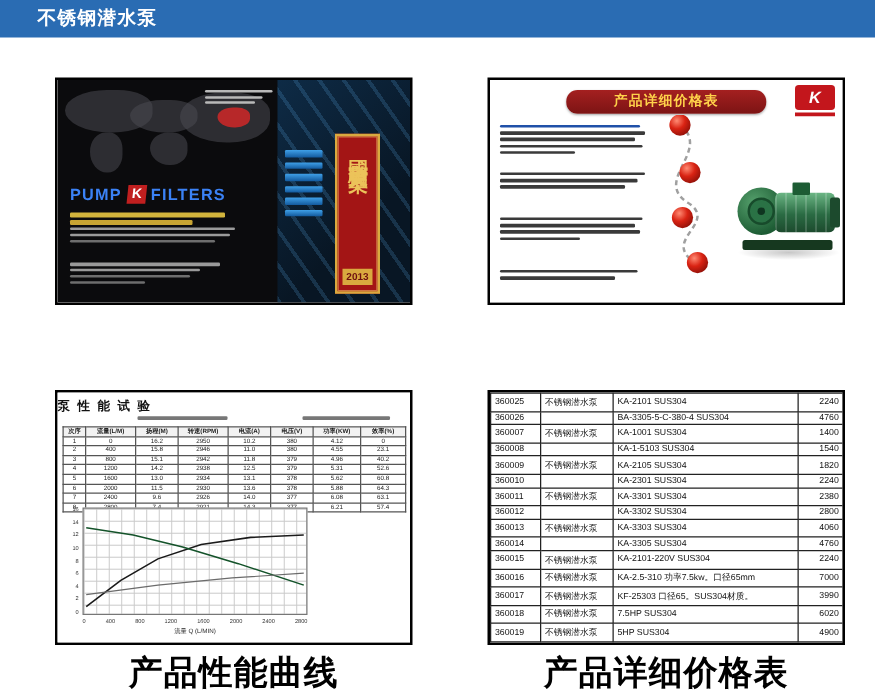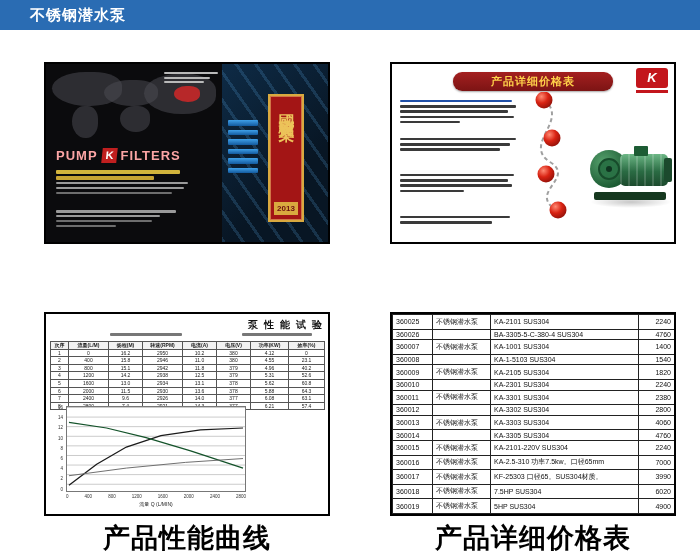--- a/index.html
+++ b/index.html
@@ -28,30 +28,30 @@
   .cover { position:absolute; inset:0; background:#0b0b0d; }
   .blob { position:absolute; background:#4b4b52; opacity:.55; border-radius:48% 40% 45% 52%; }
   .blob.china { background:#c62828; opacity:.9; }
   .cl { display:block; height:2.5px; background:#9a9a9a; margin-bottom:2.4px; border-radius:1px; }
   .cl.y { background:#d2b43c; height:4px; }
   .cl.y2 { background:#c7a433; height:3.2px; }
   .cl.dim { background:#6e6e6e; }
   .slogan { position:absolute; left:118px; top:8px; width:60px; }
   .slogan .cl { background:#b9b9b9; height:2.2px; }
   .brandrow { position:absolute; left:10px; top:84px; display:flex; align-items:center; gap:4px; }
-  .brand { color:#fca5a5; font-size:13px; font-weight:bold; letter-spacing:1px; }
+  .brand { color:#3b82f6; font-size:13px; font-weight:bold; letter-spacing:1px; }
   .kbox { display:inline-block; width:15px; height:15px; background:#c01f1f; color:#fff; font-weight:bold; font-size:11px; line-height:15px; text-align:center; transform:skewX(-6deg); }
   .companylines { position:absolute; left:10px; top:106px; width:150px; }
   .addrlines { position:absolute; left:10px; top:146px; width:150px; }
   .rightpanel { position:absolute; left:176px; top:0; width:106px; height:178px;
     background: repeating-linear-gradient(55deg, rgba(90,170,230,.20) 0 3px, rgba(0,0,0,0) 3px 16px),
                 linear-gradient(135deg,#0e2b46,#081624 65%); }
   .bluebars { position:absolute; left:6px; top:56px; }
   .bluebars i { display:block; width:30px; height:5.5px; margin-bottom:4px; background:linear-gradient(#3fa0e8,#135a9e); border-radius:1px; }
-  .banner { position:absolute; left:46px; top:30px; width:36px; height:128px; background:#a31515; border:2px solid #d9a93f;
+  .banner { position:absolute; left:46px; top:43px; width:36px; height:128px; background:#a31515; border:2px solid #d9a93f;
     box-shadow: inset 0 0 0 1px rgba(255,215,120,.5); display:flex; flex-direction:column; align-items:center; justify-content:space-between; padding:6px 0 5px; }
   .btext { writing-mode:vertical-rl; font-family:"DejaVu Serif", serif; font-size:16px; font-weight:bold; color:#ecc35a; letter-spacing:3px; }
   .byear { width:24px; height:13px; background:#d9a93f; color:#6d1010; font-size:8px; font-weight:bold; text-align:center; line-height:13px; }
 
   
   .slide { position:absolute; inset:0; background:#fff; }
   .slide-title { position:absolute; left:61px; top:8px; width:160px; height:19px; background:linear-gradient(#a42020,#7c1414);
     border-radius:9px; color:#ffd24a; font-size:11px; font-weight:bold; text-align:center; line-height:19px; letter-spacing:1px;
     box-shadow:0 1px 2px rgba(0,0,0,.35); }
   .slide-logo { position:absolute; left:244px; top:4px; width:32px; height:20px; background:#c3161c; border-radius:3px;
@@ -70,21 +70,21 @@
   .p-vcap   { left:8px; top:38px; width:22px; height:22px; border-radius:50%; background:#2a7245; border:2px solid #174b2b; }
   .p-vdot   { left:16px; top:46px; width:6px; height:6px; border-radius:50%; background:#0f3520; }
   .p-motor  { left:30px; top:34px; width:48px; height:32px; border-radius:5px;
     background: repeating-linear-gradient(90deg, rgba(255,255,255,.16) 0 2px, rgba(0,0,0,0) 2px 8px),
                 linear-gradient(#6cb685,#2a6b43 55%,#1c4a2d); }
   .p-endcap { left:74px; top:38px; width:8px; height:24px; border-radius:2px; background:#1c4a2d; }
   .p-tbox   { left:44px; top:26px; width:14px; height:10px; border-radius:1px; background:#1d5c34; }
 
   
   .sheet { position:absolute; inset:0; background:#fff; }
-  .sheet-title { position:absolute; left:0; top:4px; width:282px; text-align:right; font-size:10px; font-weight:bold; letter-spacing:6px; color:#111; }
+  .sheet-title { position:absolute; left:0; top:4px; width:282px; text-align:left; font-size:10px; font-weight:bold; letter-spacing:6px; color:#111; }
   .sheet .cl { background:#777; }
   .subA { position:absolute; left:64px; top:19px; width:72px; }
   .subB { position:absolute; left:196px; top:19px; width:70px; }
   table.perf { position:absolute; left:4px; top:27px; width:274px; border-collapse:collapse; table-layout:fixed; }
   table.perf th, table.perf td { border:0.6px solid #555; font-size:5px; font-weight:normal; height:6.6px; line-height:6.6px;
     text-align:center; overflow:hidden; white-space:nowrap; color:#222; padding:0; }
   table.perf th { font-weight:bold; background:#f2f2f2; }
   .chartwrap { position:absolute; left:6px; top:92px; width:200px; }
   .yticks { position:absolute; left:0; top:0; width:11px; height:86px; display:flex; flex-direction:column; justify-content:space-between; }
   .yticks span { display:block; font-size:4.5px; line-height:4.5px; color:#333; text-align:right; }

